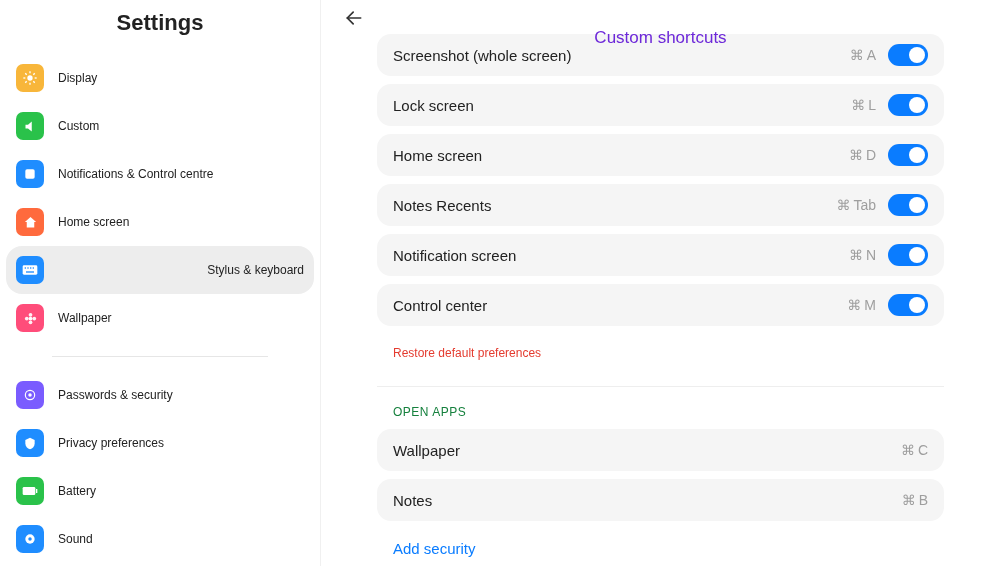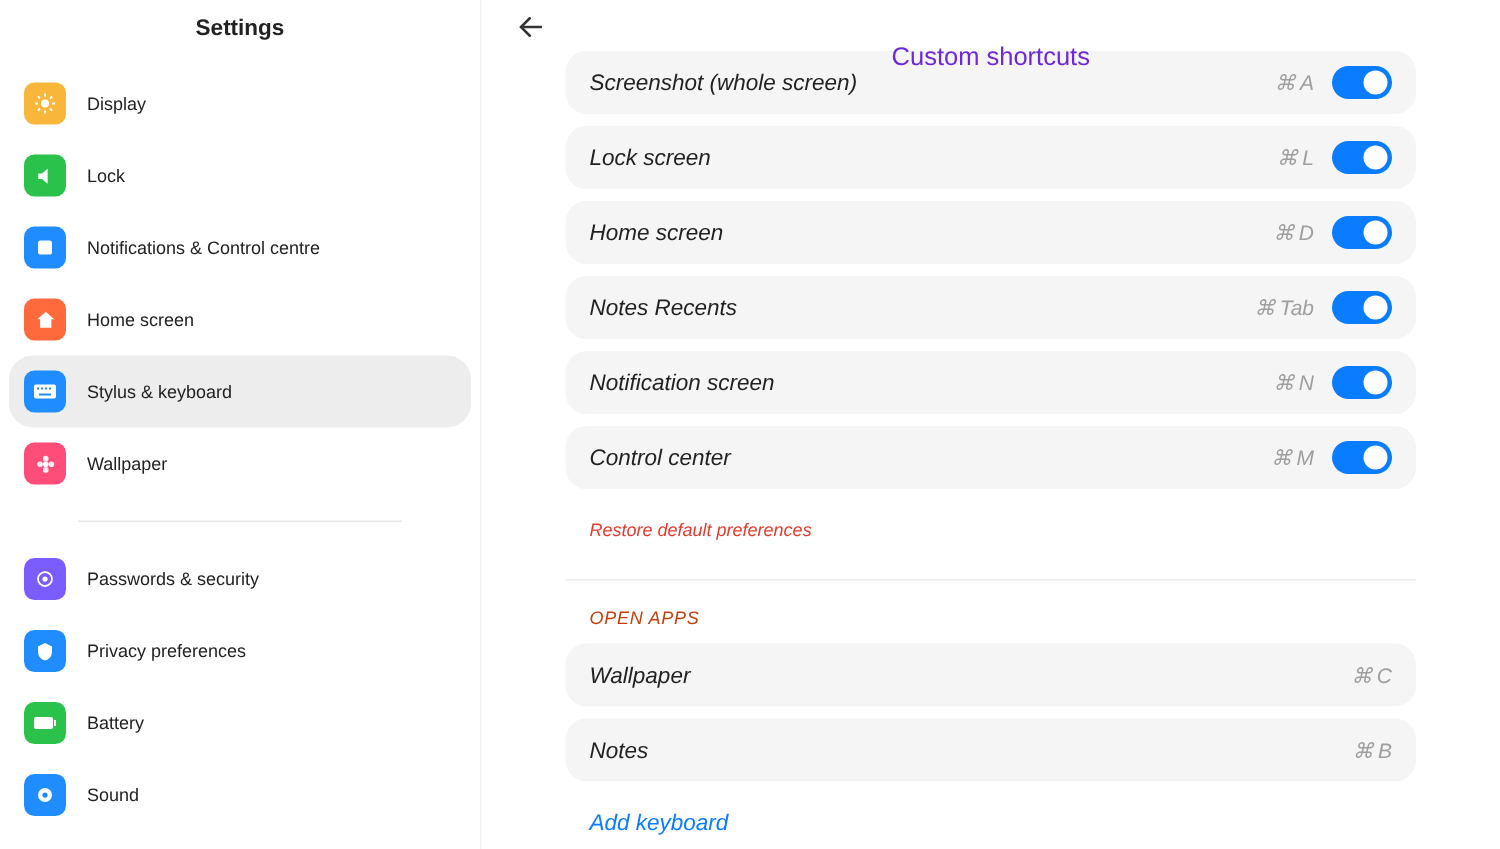--- a/index.html
+++ b/index.html
@@ -1,53 +1,53 @@
 <!DOCTYPE html>
 <html><head>
 <meta charset="utf-8">
 <style>
   * { box-sizing: border-box; margin: 0; padding: 0; }
   html, body { width: 1000px; height: 566px; font-family: -apple-system, "Helvetica Neue", Arial, sans-serif; background: #ffffff; overflow: hidden; }
   .app { display: flex; width: 100%; height: 100%; }
 
   
   .sidebar { width: 320px; height: 100%; background: #ffffff; padding: 0 6px; position: relative; }
-  .sidebar-title { text-align: center; font-size: 15px; font-weight: 600; color: #222; padding: 10px 0 18px; }
+  .sidebar-title { text-align: center; font-size: 22px; font-weight: 600; color: #222; padding: 10px 0 18px; }
   .side-item { display: flex; align-items: center; height: 48px; padding: 0 10px; border-radius: 16px; cursor: pointer; }
-  .side-item.selected { background: #ededed; }
+  .side-item.selected { background: #ededed; justify-content: space-between; }
   .side-icon { width: 28px; height: 28px; border-radius: 7px; display: flex; align-items: center; justify-content: center; margin-right: 14px; flex: 0 0 28px; }
   .side-label { font-size: 12px; color: #222; }
   .divider { height: 1px; background: #e6e6e6; margin: 14px 46px 14px 46px; }
 
   
   .sep { width: 1px; background: #f0f0f0; }
 
   
   .main { flex: 1; background: #ffffff; position: relative; display: flex; flex-direction: column; }
   .main-header { height: 30px; display: flex; align-items: center; position: relative; padding-top: 6px; }
   .back-btn { width: 34px; height: 34px; display:flex; align-items:center; justify-content:center; margin-left: 16px; cursor:pointer; }
   .main-title { position: absolute; left: 0; right: 0; text-align: center; font-size: 17px; font-weight: 500; color: #6d28d9; pointer-events: none; margin-top: 40px; }
 
-  .content { padding: 4px 56px 0 56px; overflow: hidden; font-style: italic; }
+  .content { padding: 4px 56px 0 56px; overflow: hidden; }
 
   .row { display: flex; align-items: center; background: #f5f5f5; border-radius: 14px; height: 42px; padding: 0 16px; margin-bottom: 8px; }
   .row-label { font-size: 15px; color: #222; flex: 1; }
   .row-shortcut { font-size: 14px; color: #9e9e9e; margin-right: 12px; display:flex; align-items:center; gap:3px; }
   .row-shortcut.nogap { margin-right: 0; }
   .cmd-sym { font-size: 14px; color:#9e9e9e; }
 
   .toggle { width: 40px; height: 22px; background: #0a7cff; border-radius: 11px; position: relative; cursor: pointer; }
   .toggle .knob { position: absolute; width: 16px; height: 16px; background: #fff; border-radius: 50%; top: 3px; right: 3px; }
 
   .link-row { height: 38px; display:flex; align-items:center; padding: 0 16px; }
   .restore { color: #e43b2f; font-size: 12px; cursor:pointer; }
   .addshort { color: #0a7cff; font-size: 15px; cursor:pointer; }
 
   .hr { height: 1px; background: #eeeeee; margin: 14px 0 18px; }
-  .section-header { font-size: 12px; letter-spacing: 0.5px; color: #c2410c; padding: 0 16px 10px; }
+  .section-header { font-size: 12px; letter-spacing: 0.5px; color: #15803d; padding: 0 16px 10px; }
 
 </style>
 </head>
 <body>
 
 <div class="app">
 
   <div class="sidebar">
     <div class="sidebar-title">Settings</div>
 
@@ -69,21 +69,21 @@
       </div>
       <span class="side-label">Display</span>
     </div>
 
     <div class="side-item">
       <div class="side-icon" style="background:#2ac24a">
         <svg width="15" height="15" viewBox="0 0 24 24" fill="white">
             <path d="M4 9v6h4l6 5V4L8 9H4z"></path>
           </svg>
       </div>
-      <span class="side-label">Lock</span>
+      <span class="side-label">Custom</span>
     </div>
 
     <div class="side-item">
       <div class="side-icon" style="background:#1f8dff">
         <svg width="14" height="14" viewBox="0 0 24 24" fill="white">
             <rect x="4" y="4" width="16" height="16" rx="3"></rect>
           </svg>
       </div>
       <span class="side-label">Notifications &amp; Control centre</span>
     </div>
@@ -267,18 +267,18 @@
 
       <div class="row">
         <span class="row-label">Notes</span>
         <span class="row-shortcut nogap">
             <span class="cmd-sym">⌘</span>
             <span>B</span>
           </span>
       </div>
 
       <div class="link-row">
-        <span class="addshort">Add keyboard</span>
+        <span class="addshort">Add security</span>
       </div>
 
     </div>
   </div>
 </div>
 
 </body></html>

